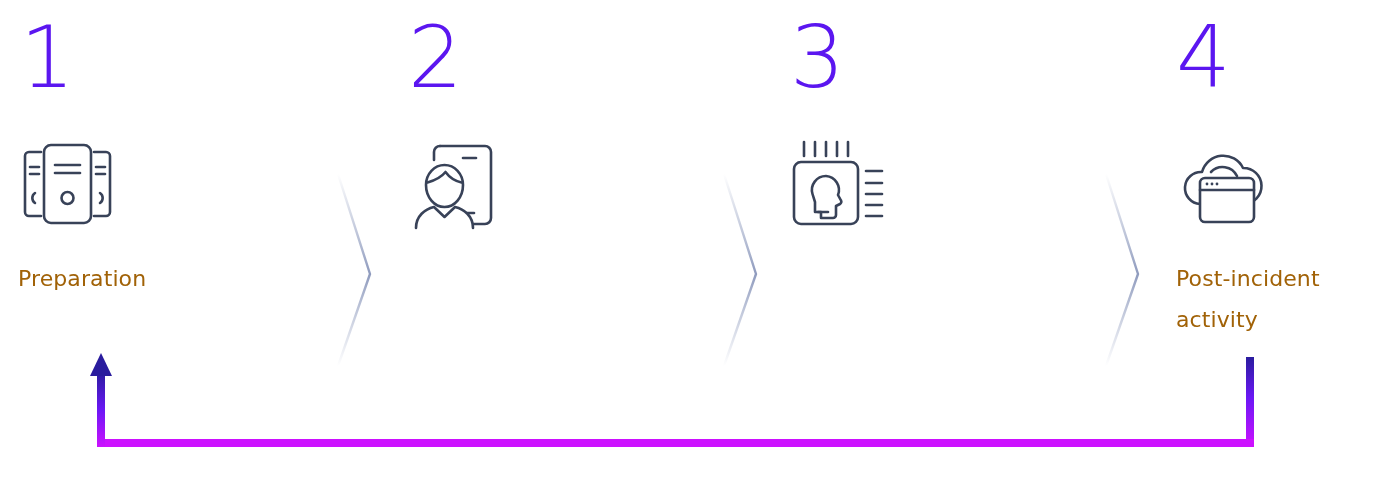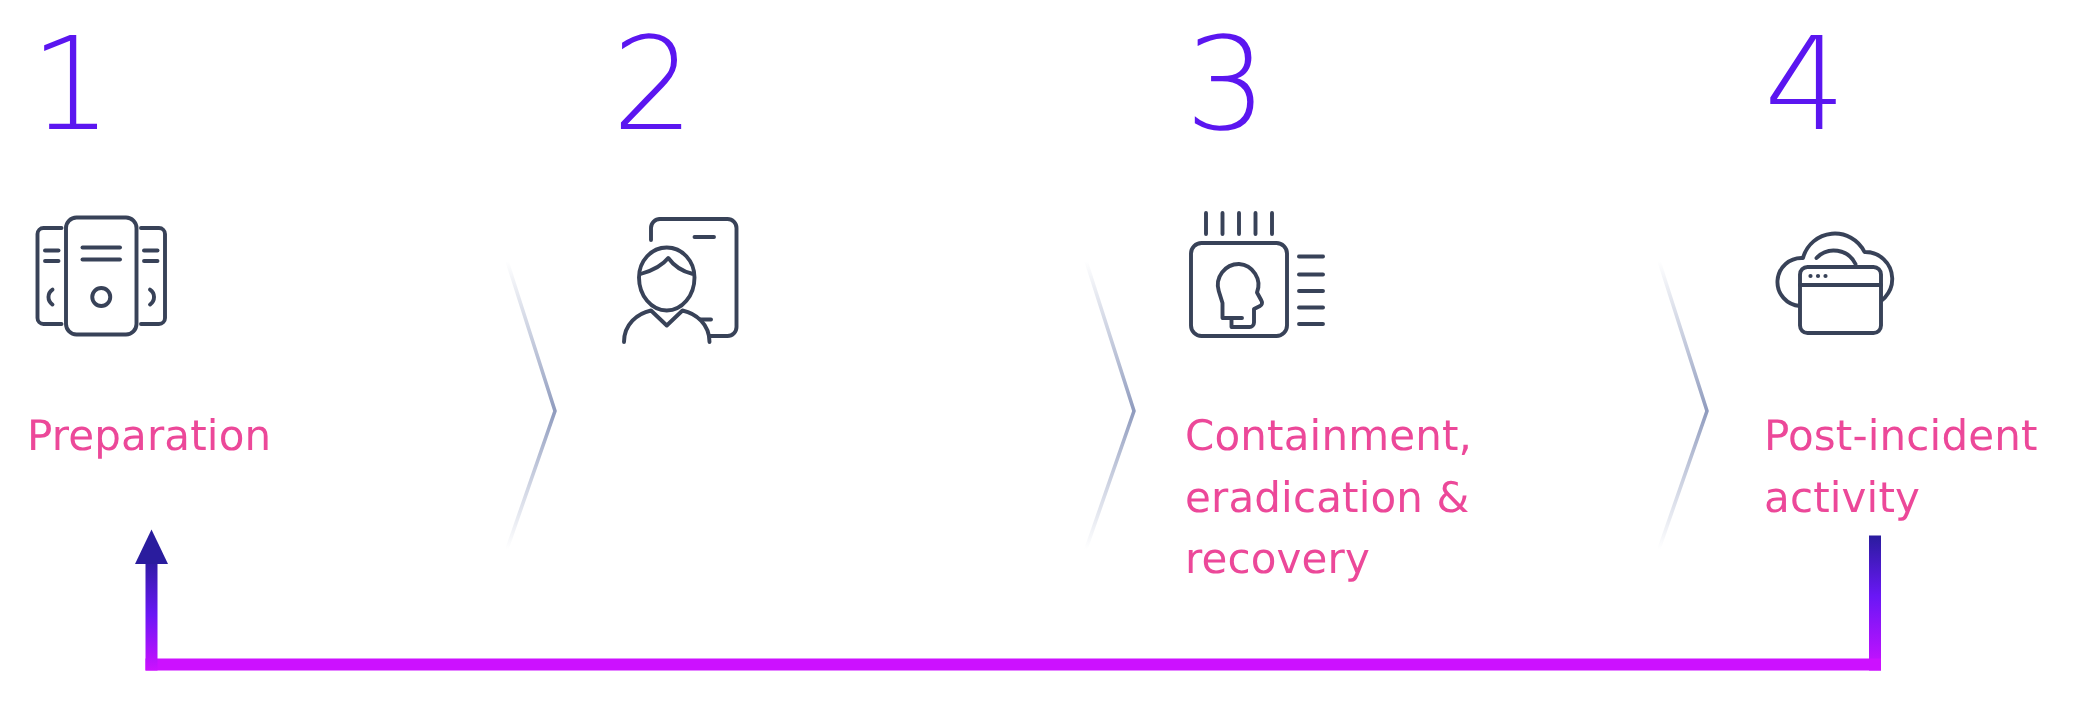--- a/index.html
+++ b/index.html
@@ -55,28 +55,28 @@
     left: 0;
     width: 110px;
     height: 96px;
   }
   .step-2 .step-icon,
   .step-3 .step-icon,
   .step-4 .step-icon { top: 138px; }
 
   .step-label {
     position: absolute;
-    top: 270px;
+    top: 258px;
     left: 0;
     width: 232px;
     font-family: "DejaVu Sans", sans-serif;
-    font-size: 28px;
+    font-size: 22px;
     line-height: 41px;
     font-weight: 400;
-    color: #ec4899;
+    color: #a16207;
     letter-spacing: 0.1px;
     white-space: pre-line;
   }
   .step-4 .step-label { width: 226px; }
 
   
   .chevron {
     position: absolute;
     top: 170px;
     width: 70px;
@@ -195,23 +195,20 @@
         <path d="M76 45 h16"></path>
         <path d="M76 56 h16"></path>
         <path d="M76 67 h16"></path>
         <path d="M76 78 h16"></path>
 
         <path d="M36 38 a14 14 0 0 0 -13.5 18 l2.5 8 v10 h6 v6 h12 a3 3 0 0 0 3 -3 v-9 l4 -2 a2.5 2.5 0 0 0 1 -3.5 l-3 -5.5 a14 14 0 0 0 -12 -19 z"></path>
         <path d="M28 74 h10"></path>
       </svg>
     </div>
 
-    <div class="step-label">Containment,
-eradication &amp;
-recovery</div>
   </div>
 
   <div class="chevron chev-3">
     <svg viewBox="0 0 70 200" width="70" height="200" fill="none">
       <defs>
         <linearGradient id="chevGrad3" x1="0" y1="0" x2="0" y2="1">
           <stop offset="0%" stop-color="#9AA5C4" stop-opacity="0"></stop>
           <stop offset="22%" stop-color="#9AA5C4" stop-opacity="0.45"></stop>
           <stop offset="52%" stop-color="#8F9BBE" stop-opacity="1"></stop>
           <stop offset="82%" stop-color="#9AA5C4" stop-opacity="0.38"></stop>

